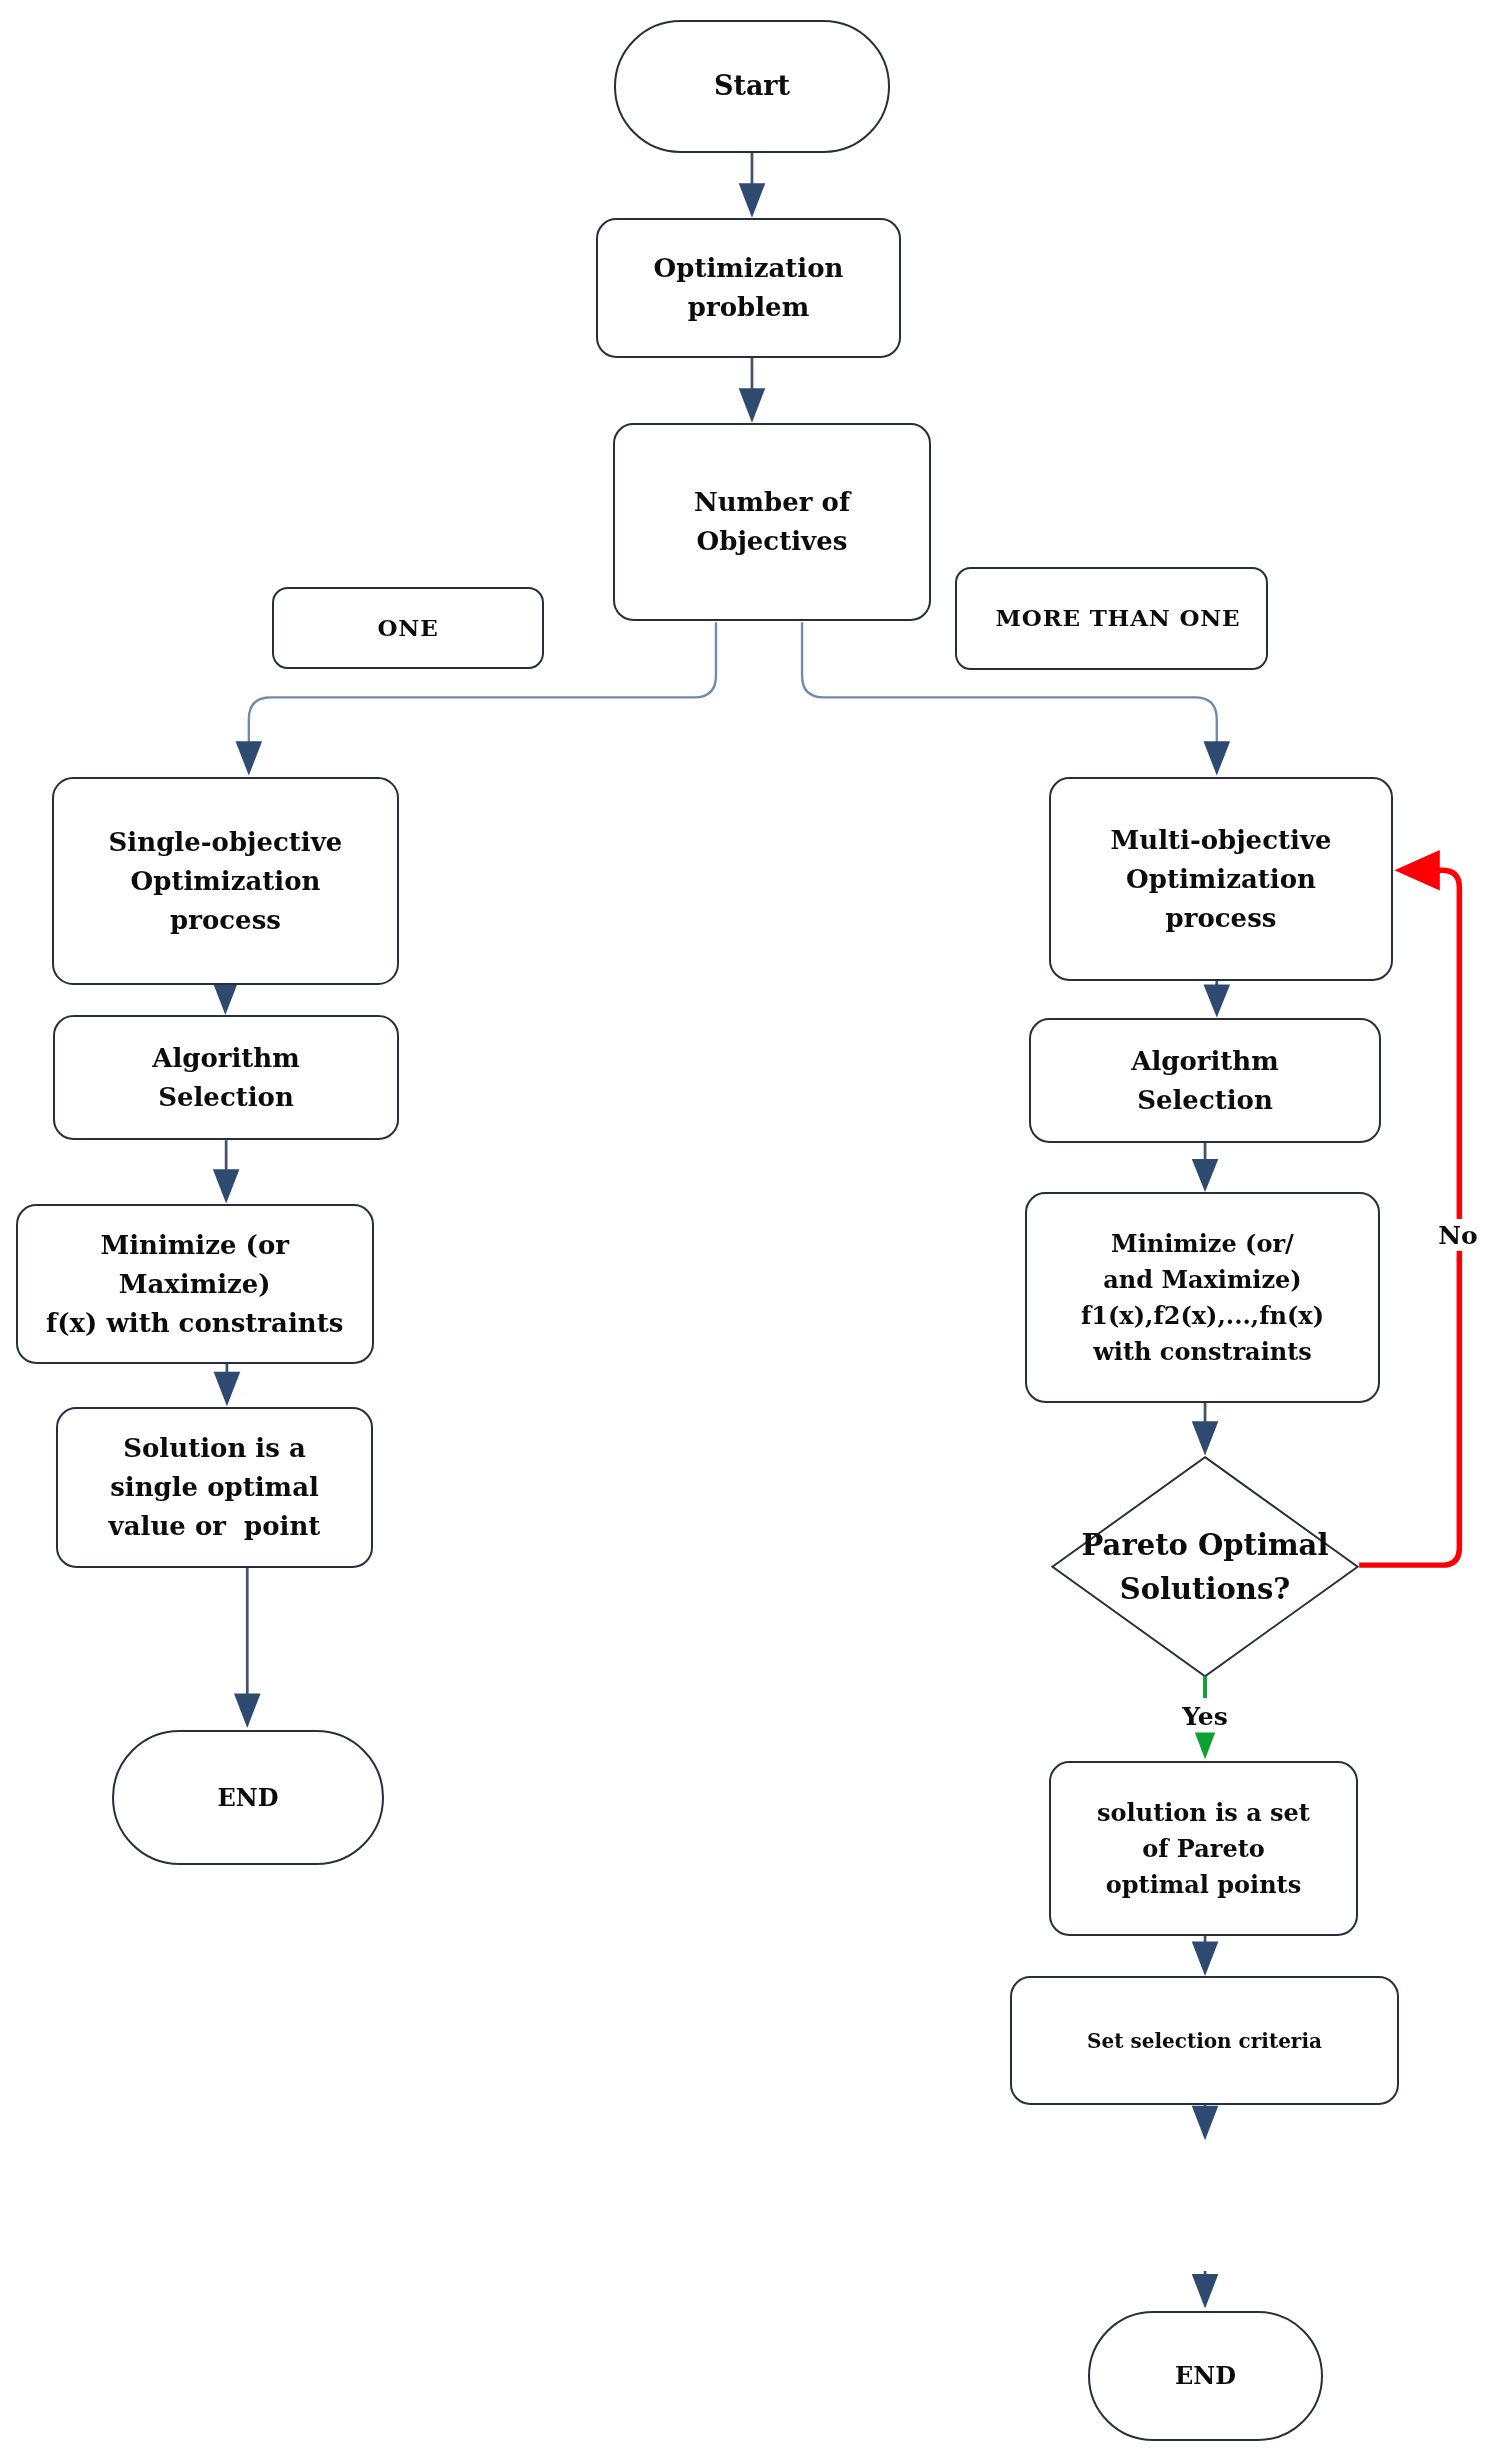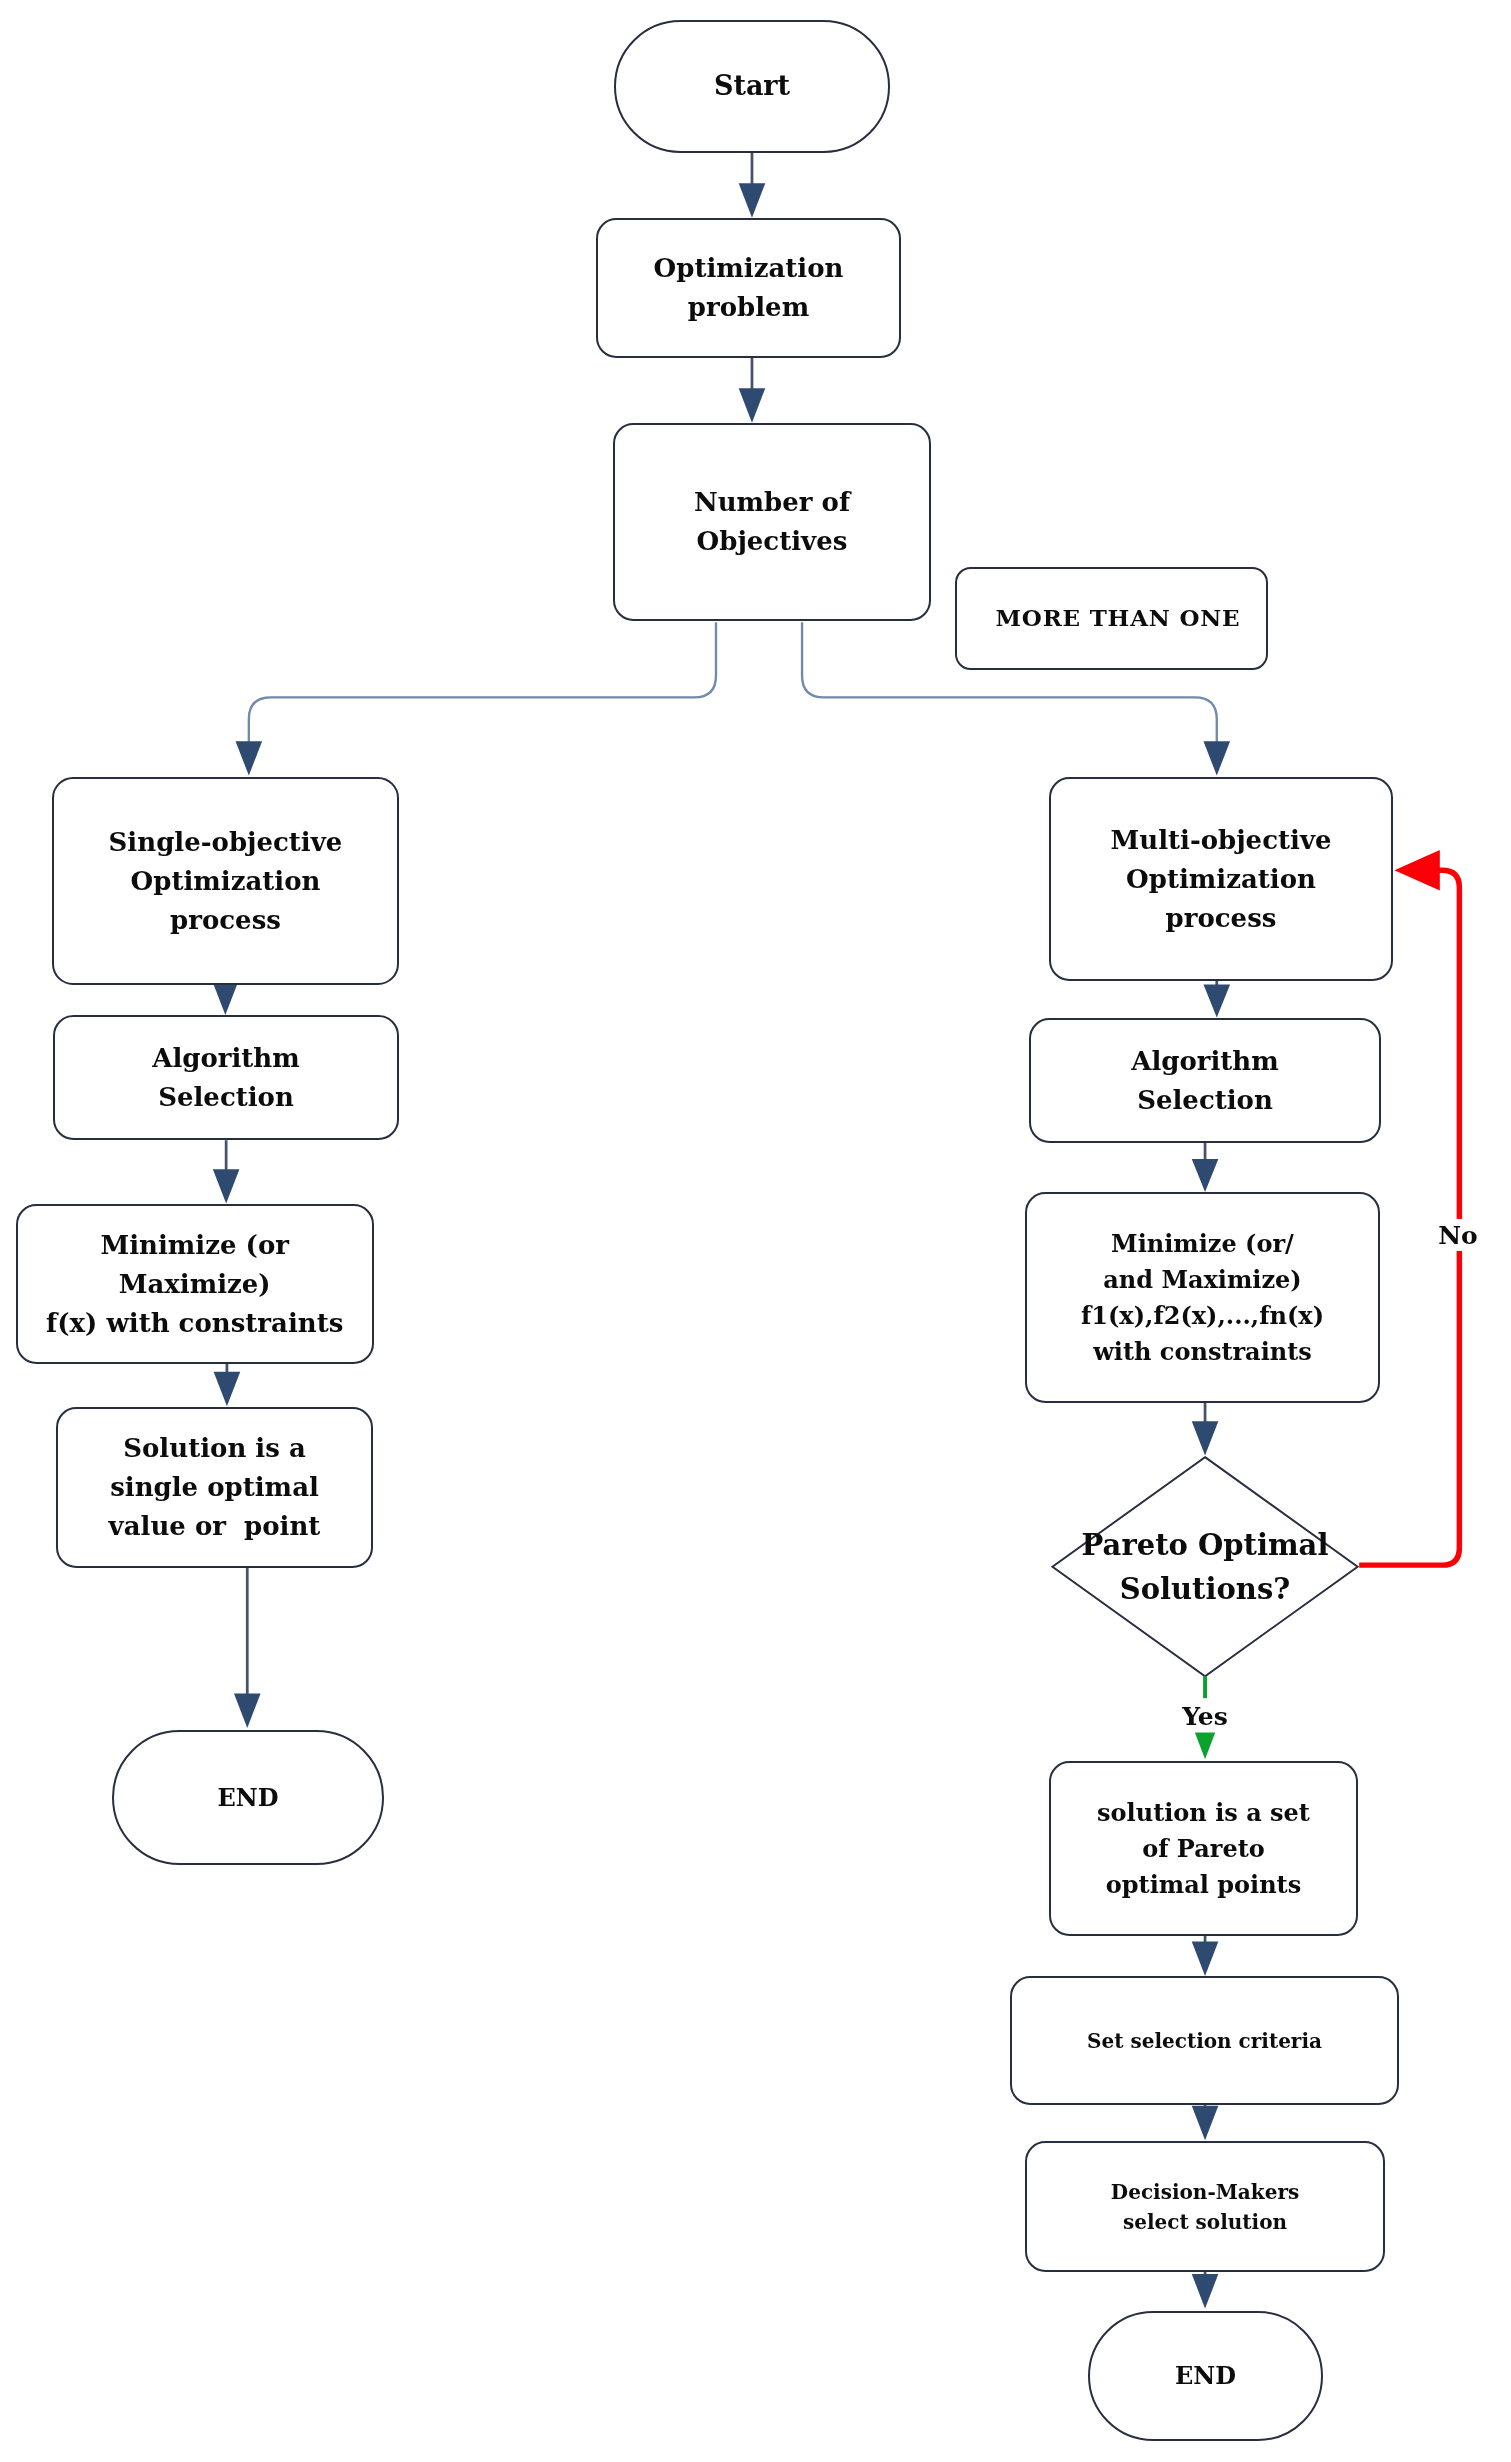--- a/index.html
+++ b/index.html
@@ -119,20 +119,23 @@
   <div class="node rect fs33" style="left:596px;top:218px;width:305px;height:140px;">
     <span class="ln">Optimization</span>
     <span class="ln">problem</span>
   </div>
 
   <div class="node rect fs33" style="left:613px;top:423px;width:318px;height:198px;">
     <span class="ln">Number of</span>
     <span class="ln">Objectives</span>
   </div>
 
+  <div class="node small-rect fs29" style="left:272px;top:587px;width:272px;height:82px;">
+    <span class="ln">ONE</span>
+  </div>
 
   <div class="node small-rect fs29" style="left:955px;top:567px;width:313px;height:103px;padding-left:13px;">
     <span class="ln">MORE THAN ONE</span>
   </div>
 
   <div class="node rect fs33" style="left:52px;top:777px;width:347px;height:208px;border-radius:21px;">
     <span class="ln">Single-objective</span>
     <span class="ln">Optimization</span>
     <span class="ln">process</span>
   </div>
@@ -191,23 +194,19 @@
   <div class="node rect fs31" style="left:1049px;top:1761px;width:309px;height:175px;">
     <span class="ln">solution is a set</span>
     <span class="ln">of Pareto</span>
     <span class="ln">optimal points</span>
   </div>
 
   <div class="node rect fs32" style="left:1010px;top:1976px;width:389px;height:129px;">
     <span class="ln">Set selection criteria</span>
   </div>
 
-  <div class="node rect fs32" style="left:1025px;top:2141px;width:360px;height:131px;">
-    <span class="ln">Decision-Makers</span>
-    <span class="ln">select solution</span>
-  </div>
 
   <div class="node oval fs31" style="left:1088px;top:2311px;width:235px;height:130px;">
     <span class="ln">END</span>
   </div>
 
 </div>
 
 
 </body></html>

